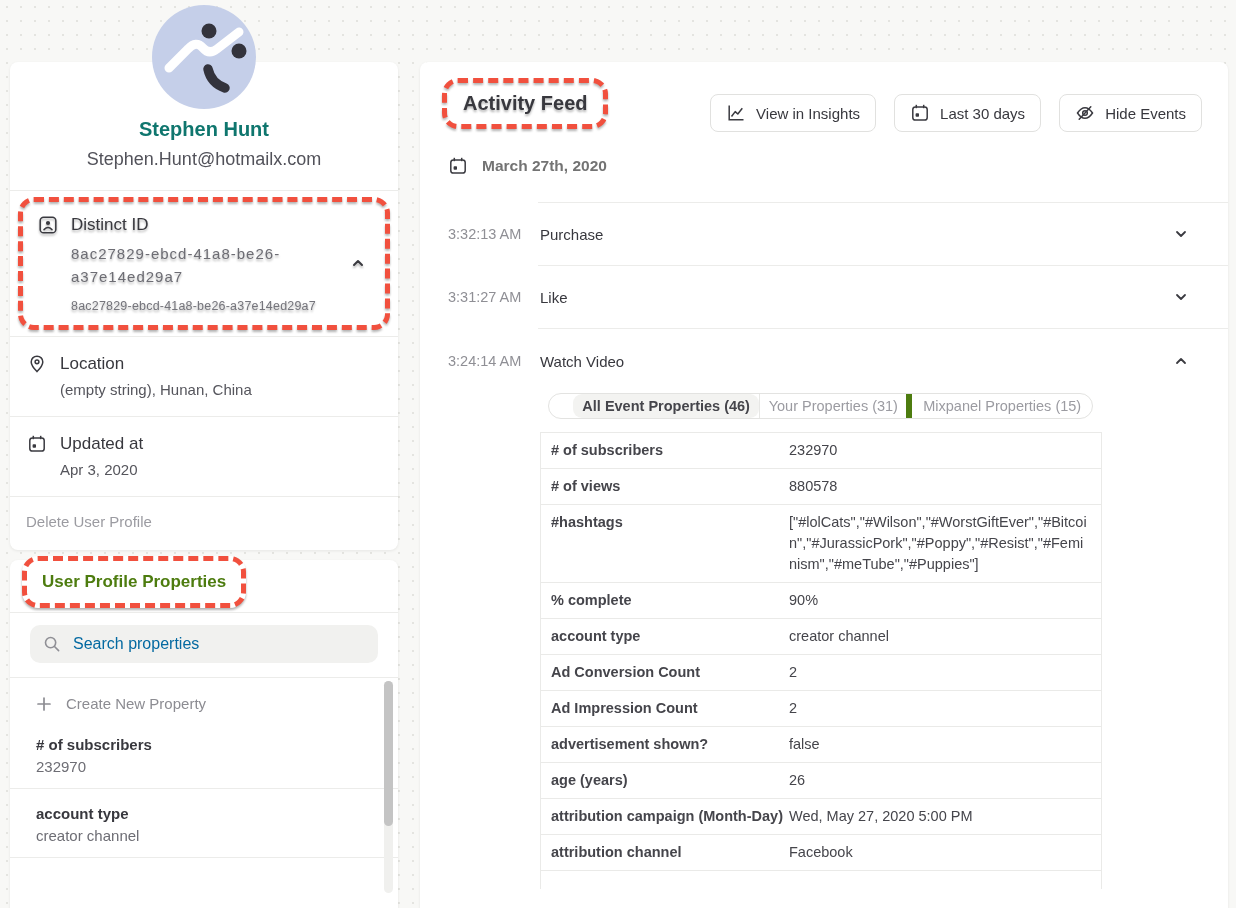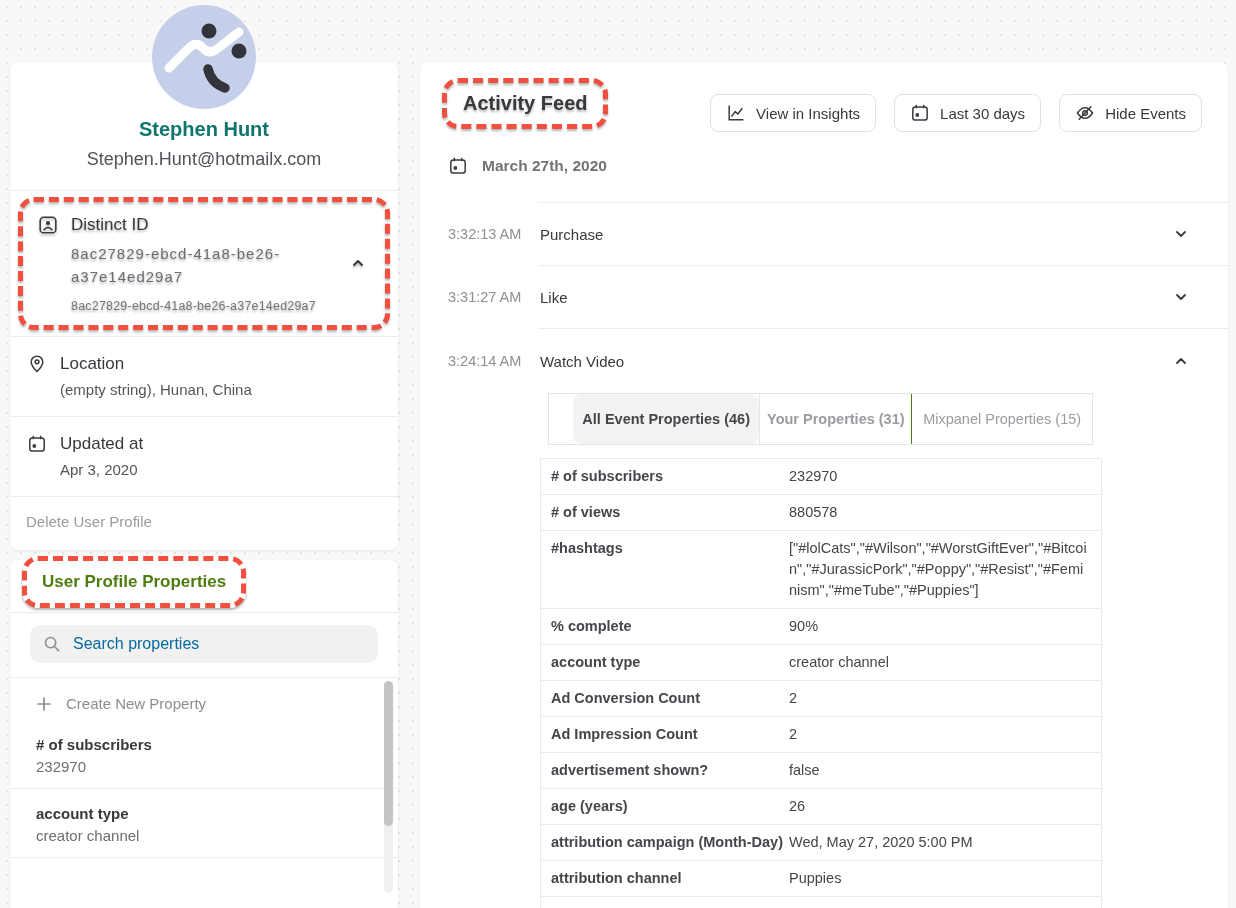--- a/index.html
+++ b/index.html
@@ -62,24 +62,24 @@
   .date-row { display:flex; align-items:center; gap:14px; margin:24px 0 0 28px; font-size:15.5px; font-weight:700; color:#737373; }
   .feed { margin-top:26px; }
   .sep { border-top:1px solid #ececea; margin-left:118px; }
   .event-row { position:relative; display:flex; align-items:center; height:62px; padding-left:28px; cursor:pointer; }
   .event-row.open { height:64px;align-items:center; }
   .ev-time { width:92px; font-size:14.5px; color:#8f8f95; }
   .ev-name { font-size:15px; color:#38383e; }
   .ev-caret { position:absolute; right:40px; top:50%; transform:translateY(-50%); }
   
   .detail { margin-left:120px; width:562px; }
-  .tabbar { margin-left:8px; width:545px; height:52px; border:1px solid #e3e3e1; border-radius:0; display:flex;padding-left:24px; }
+  .tabbar { margin-left:8px; width:545px; height:26px; border:1px solid #e3e3e1; border-radius:15px; display:flex;padding-left:24px; }
   .tab { display:flex; align-items:center; justify-content:center; font-size:14.5px; color:#9b9ba1; cursor:pointer; }
   .tab-1 { width:195px; }
-  .tab-2 { width:160px; border-left:1px solid #e7e7e5; border-right:1px solid #4d7c0f;font-weight:bold; }
+  .tab-2 { width:160px; border-left:1px solid #e7e7e5; border-right:6px solid #4d7c0f; }
   .tab-3 { width:188px; }
   .tab.active { background:#f3f3f1; color:#45454b; font-weight:700; border-radius:9px; }
   .dtable { margin-top:13px; border:1px solid #eaeae8; border-bottom:none; padding-bottom:18px; }
   .trow { display:flex; border-bottom:1px solid #eaeae8; padding:7px 0; }
   .tlabel { width:248px; padding-left:10px; font-size:14.5px; font-weight:700; color:#45454b; line-height:21px; }
   .tvalue { width:300px; font-size:14.5px; color:#45454b; line-height:21px; word-break:break-all; }
   svg { display:block; }
 </style>
 </head>
 <body>
@@ -332,20 +332,20 @@
     <div class="tvalue">26</div>
   </div>
 
   <div class="trow">
     <div class="tlabel">attribution campaign (Month-Day)</div>
     <div class="tvalue">Wed, May 27, 2020 5:00 PM</div>
   </div>
 
   <div class="trow">
     <div class="tlabel">attribution channel</div>
-    <div class="tvalue">Puppies</div>
+    <div class="tvalue">Facebook</div>
   </div>
 </div>
       </div>
     </div>
   </div>
 
 </div>
 
 </body></html>

